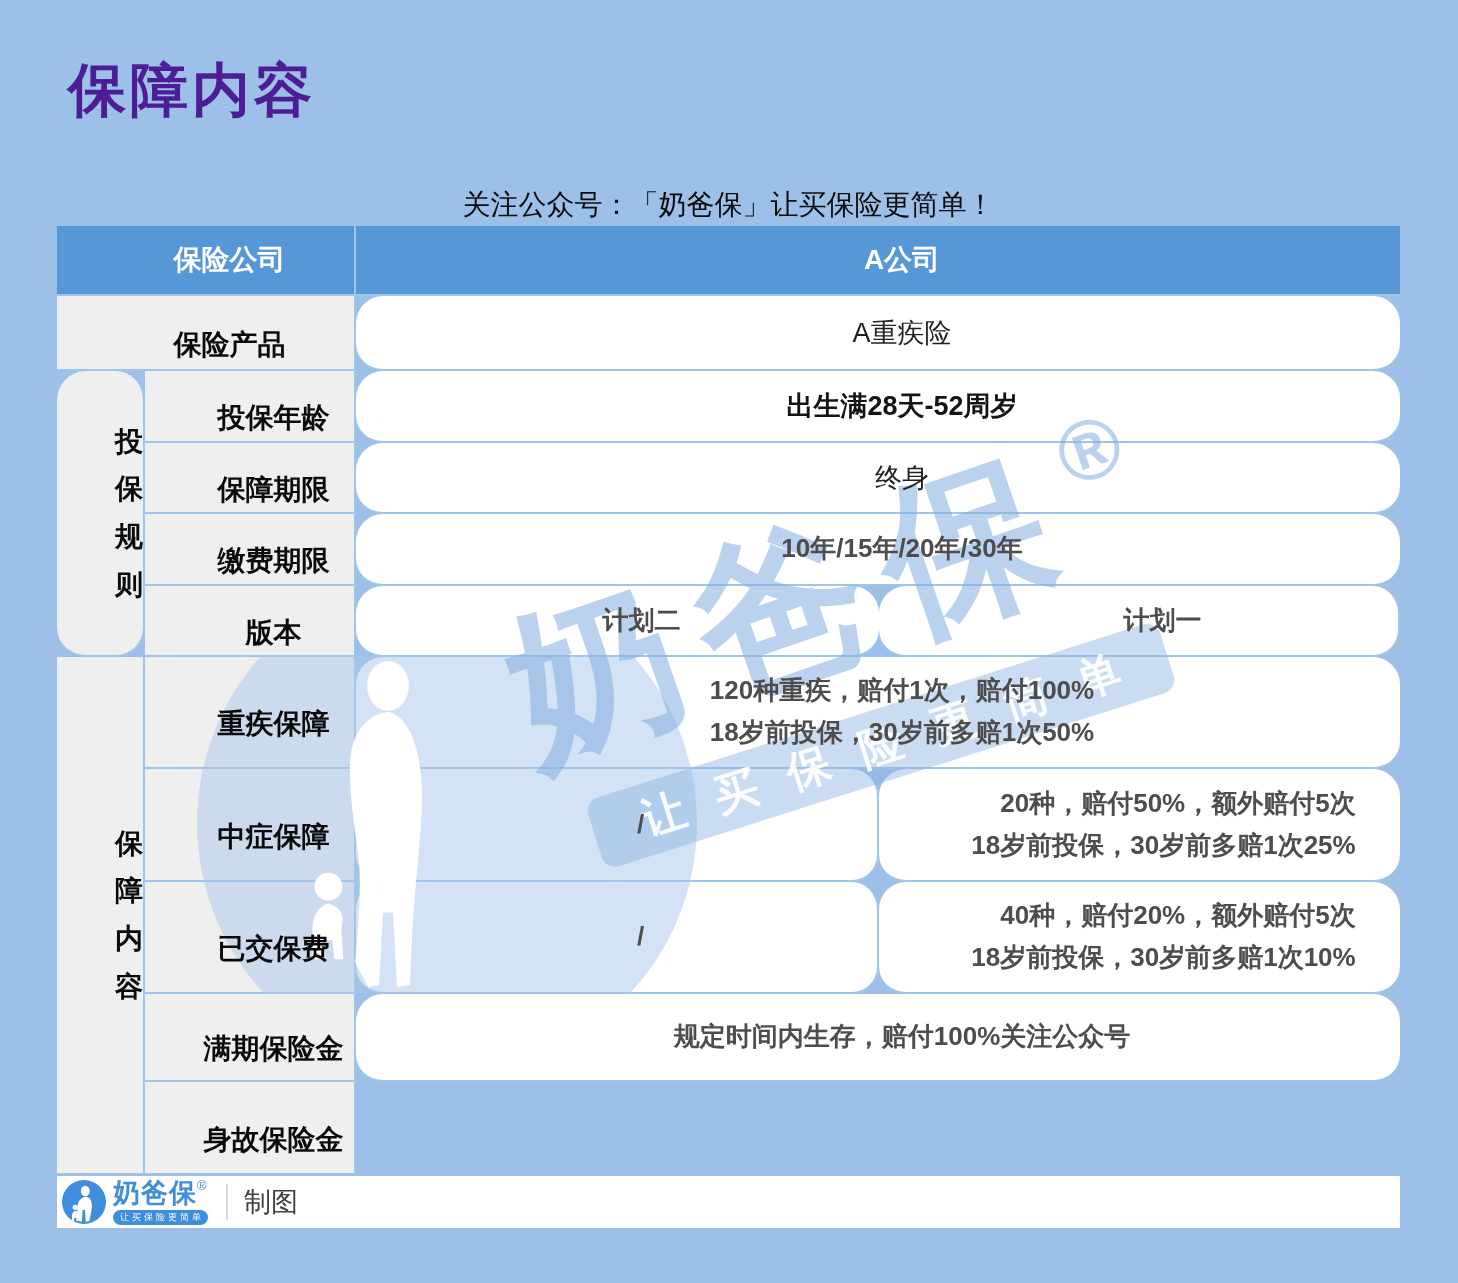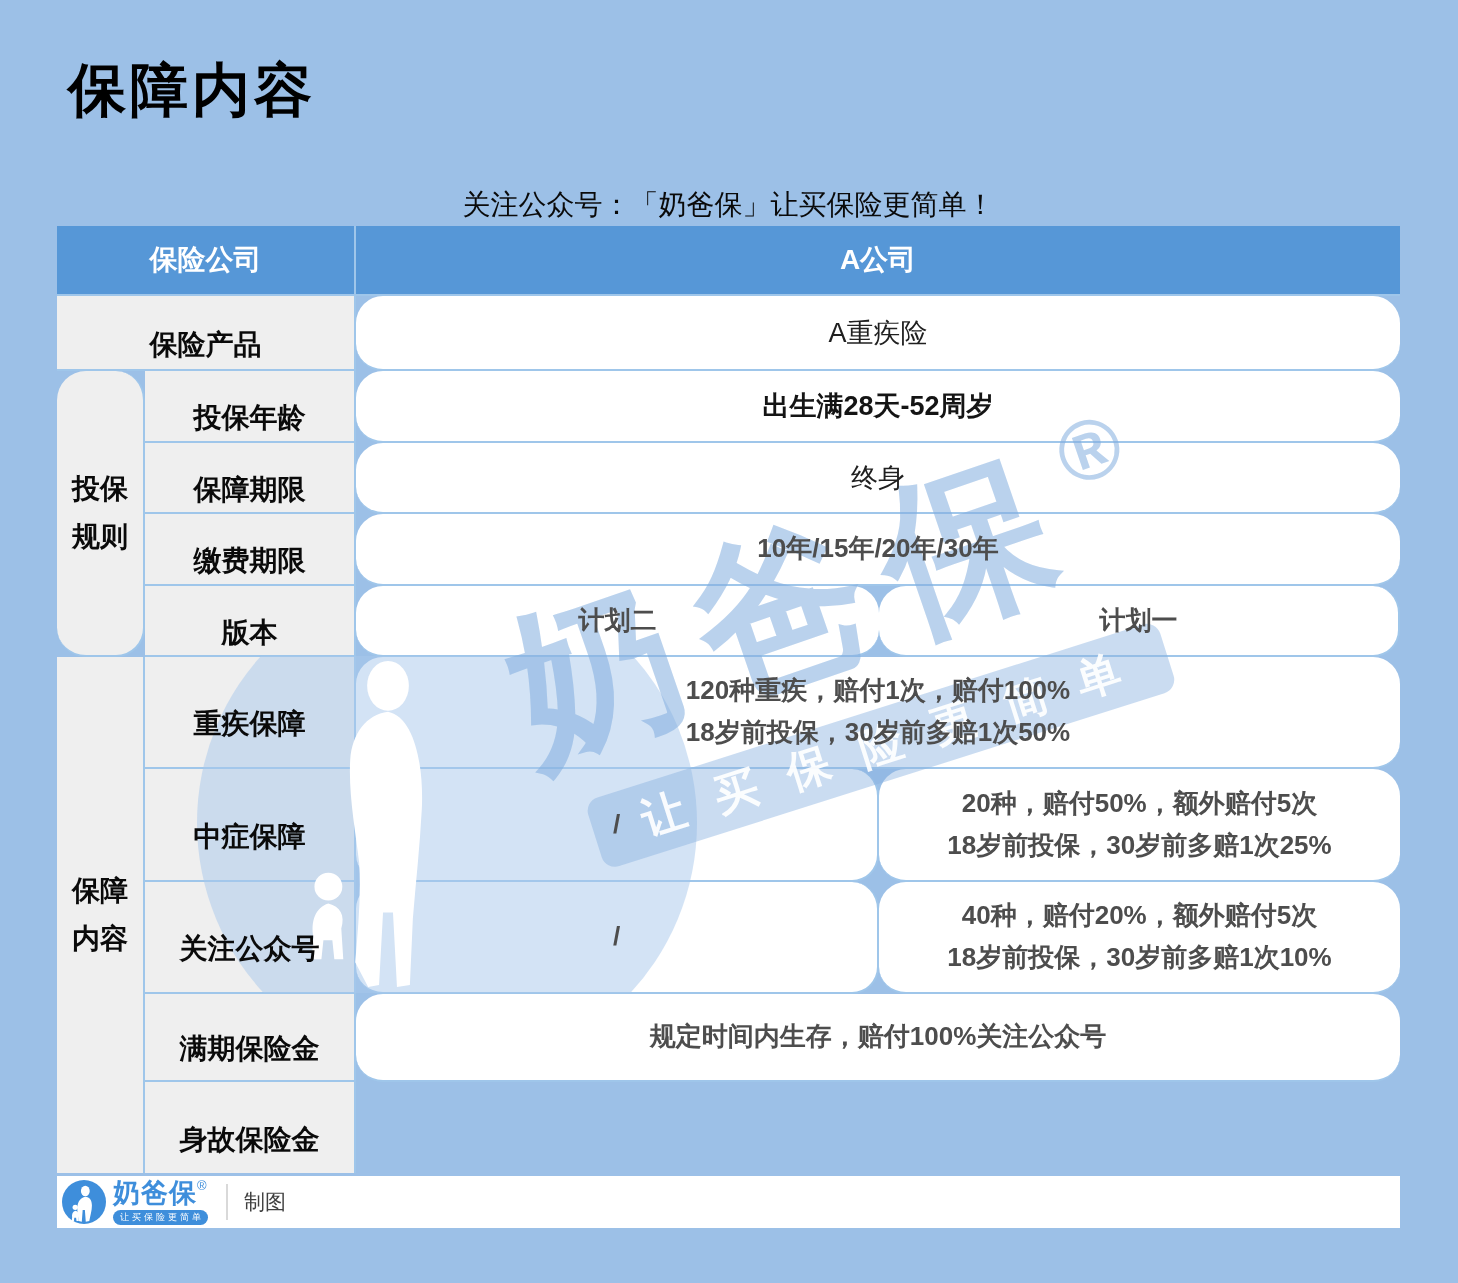--- a/index.html
+++ b/index.html
@@ -1,25 +1,25 @@
 <!DOCTYPE html>
 <html><head>
 <meta charset="utf-8">
 <style>
   html,body{margin:0;padding:0;background:#9cc0e7;}
   .page{position:relative;width:1458px;height:1283px;background:#9cc0e7;overflow:hidden;
         font-family:"Liberation Sans",sans-serif;}
-  .page-title{position:absolute;left:68px;top:52px;font-size:58px;font-weight:700;color:#000000;letter-spacing:4px;}
+  .page-title{position:absolute;left:68px;top:52px;font-size:58px;font-weight:700;color:#4c1d95;letter-spacing:4px;}
   .tagline{position:absolute;left:57px;top:186px;width:1343px;text-align:center;font-size:28px;color:#0a0a0a;}
 
   
   .tbl{position:absolute;left:57px;top:226px;width:1343px;display:grid;
        grid-template-columns:88px 211px 523px 521px;
        grid-template-rows:70px 75px 72px 71px 72px 71px 112px 113px 112px 88px 91px;}
-  .c{display:flex;align-items:center;justify-content:center;text-align:center;box-sizing:border-box;}
+  .c{display:flex;align-items:center;justify-content:center;text-align:right;box-sizing:border-box;padding-left:48px;}
   .c > span{position:relative;z-index:2;white-space:pre-line;}
   .bg-blue{background:#5697d7;}
   .bg-gray{background:#efefef;}
   .bg-white{background:#ffffff;border-radius:27px;}
   .br{border-right:2px solid #9fc6ea;}
   .bb{border-bottom:2px solid #9fc6ea;}
   .sp2{grid-column:span 2;}
   .head-txt{color:#ffffff;font-weight:700;font-size:28px;}
   .lbl{color:#0a0a0a;font-weight:700;font-size:28px;margin-top:24px;}
   .grp{color:#0a0a0a;font-weight:700;font-size:28px;line-height:1.7;}
@@ -46,21 +46,21 @@
   .footer{position:absolute;left:57px;top:1176px;width:1343px;height:52px;background:#ffffff;
           display:flex;align-items:center;}
   .logo-circle{width:44px;height:44px;margin-left:5px;flex:0 0 auto;}
   .brand-block{margin-left:7px;display:flex;flex-direction:column;justify-content:center;}
   .brand-row{display:flex;align-items:flex-start;line-height:1;}
   .brand-name{color:#3e8edb;font-weight:700;font-size:27px;letter-spacing:1px;}
   .brand-reg{color:#3e8edb;font-size:13px;margin-top:-1px;}
   .brand-pill{margin-top:3px;background:#3e8edb;border-radius:8px;height:15px;display:flex;align-items:center;
               justify-content:center;color:#ffffff;font-size:9px;letter-spacing:3px;text-indent:3px;padding:0 4px;white-space:nowrap;}
   .foot-div{width:2px;height:36px;background:#d9d9d9;margin:0 16px 0 18px;}
-  .credit{color:#3f3f3f;font-size:21px;}
+  .credit{color:#3f3f3f;font-size:27px;}
 </style>
 </head>
 <body>
 
 <div class="page">
 
   <div class="page-title">保障内容</div>
   <div class="tagline">关注公众号：「奶爸保」让买保险更简单！</div>
 
   <div class="tbl">
@@ -132,21 +132,21 @@
       </div>
     <div class="c bg-white br bb">
         <span class="val">/</span>
       </div>
     <div class="c bg-white bb">
         <span class="val">20种，赔付50%，额外赔付5次
 18岁前投保，30岁前多赔1次25%</span>
       </div>
 
     <div class="c bg-gray br bb">
-        <span class="lbl">关注公众号</span>
+        <span class="lbl">已交保费</span>
       </div>
     <div class="c bg-white br bb">
         <span class="val">/</span>
       </div>
     <div class="c bg-white bb">
         <span class="val">40种，赔付20%，额外赔付5次
 18岁前投保，30岁前多赔1次10%</span>
       </div>
 
     <div class="c bg-gray br bb">

